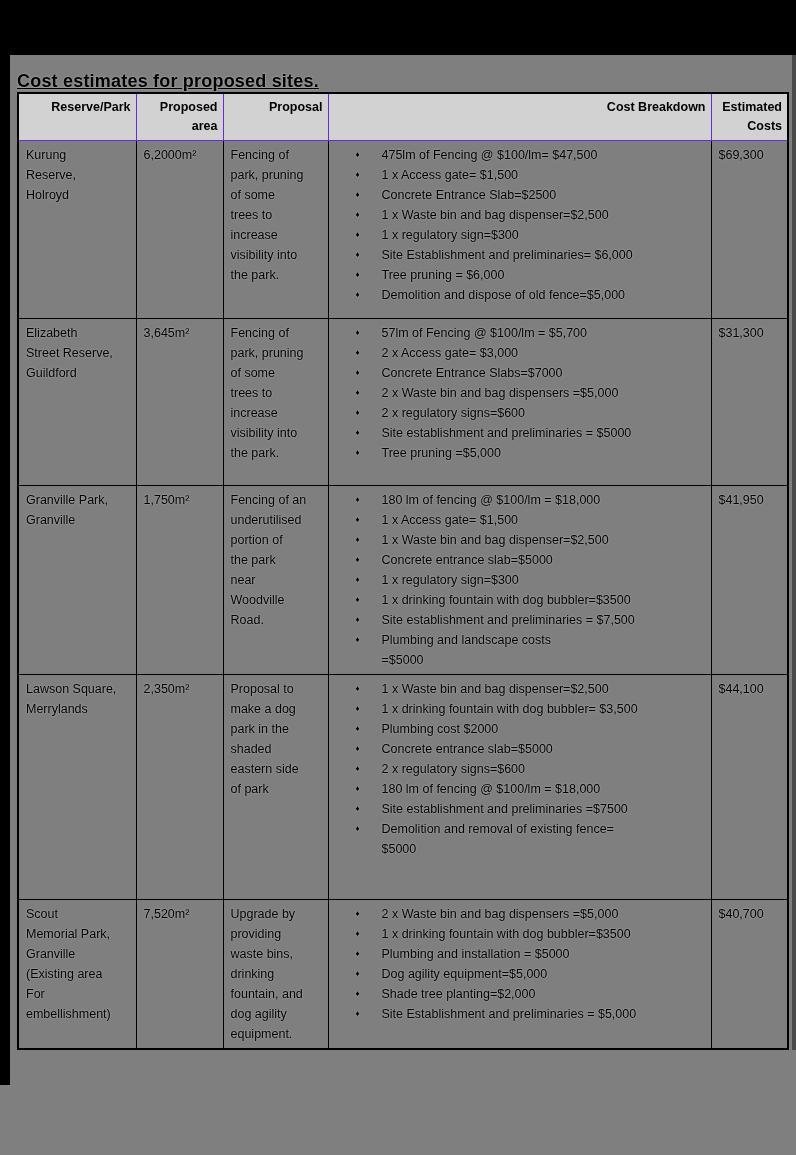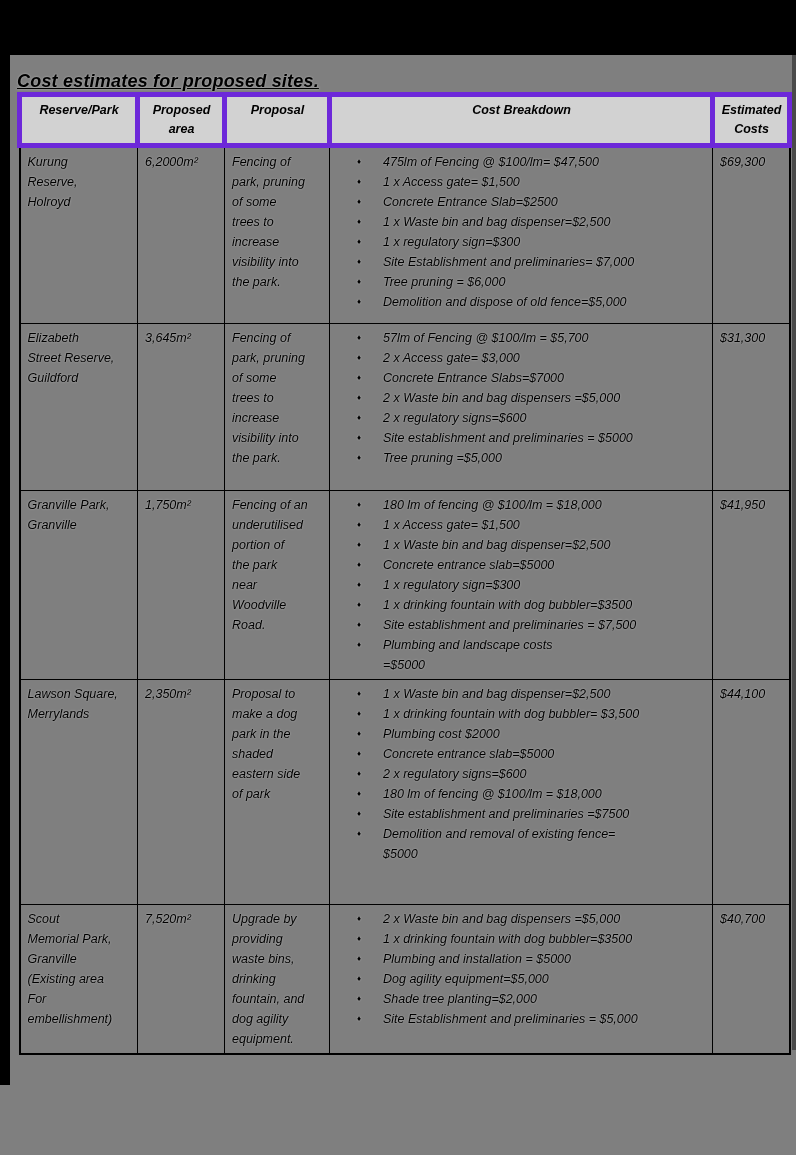--- a/index.html
+++ b/index.html
@@ -13,38 +13,38 @@
     background:#7f7f7f;
   }
   .left-band {
     position:absolute; left:0; top:55px; width:10px; height:1030px;
     background:#000;
   }
   .right-band {
     position:absolute; right:0; top:55px; width:4px; height:995px;
     background:#4a4a4a;
   }
-  .content { position:absolute; left:10px; top:55px; width:626px; padding:16px 0 0 6px; box-sizing:border-box;font-style:italic; }
+  .content { position:absolute; left:10px; top:55px; width:626px; padding:16px 0 0 6px; box-sizing:border-box; }
   .title {
     font-size:18px; font-weight:bold; text-decoration:underline;
     margin:0 0 0 1px; letter-spacing:.2px;
     text-shadow:0 0 2px rgba(255,255,255,.5);
   }
   .subtitle {
     font-size:12.5px; margin:17px 0 8px 1px; text-decoration:underline;
     text-shadow:0 0 2px rgba(255,255,255,.45);
   }
   table.cost {
     border-collapse:collapse; table-layout:fixed;
     width:770px; margin-left:1px;
     border:2px solid #000;
   }
   table.cost th {
-    background:#d2d2d2; border:5px solid #6d28d9;
-    font-size:12.5px; font-weight:bold; text-align:center; vertical-align:top;
+    background:#d2d2d2; border:1px solid #6d28d9;
+    font-size:12.5px; font-weight:bold; text-align:right; vertical-align:top;
     padding:4px 5px 4px 6px; line-height:19px; white-space:pre-line;
   }
   table.cost td {
     border:1px solid #000; vertical-align:top;
     padding:4px 5px 4px 7px; font-size:12.5px; line-height:20px;
     text-shadow:0 0 2px rgba(255,255,255,.45);
     overflow:hidden;
   }
   .pre { white-space:pre-line; }
   tbody tr:nth-child(1) { height:178px; }
@@ -117,21 +117,21 @@
                 <li>
                   <span class="bullet">♦</span>
                   <span class="itext">1 x Waste bin and bag dispenser=$2,500</span>
                 </li>
                 <li>
                   <span class="bullet">♦</span>
                   <span class="itext">1 x regulatory sign=$300</span>
                 </li>
                 <li>
                   <span class="bullet">♦</span>
-                  <span class="itext">Site Establishment and preliminaries= $7,000</span>
+                  <span class="itext">Site Establishment and preliminaries= $6,000</span>
                 </li>
                 <li>
                   <span class="bullet">♦</span>
                   <span class="itext">Tree pruning = $6,000</span>
                 </li>
                 <li>
                   <span class="bullet">♦</span>
                   <span class="itext">Demolition and dispose of old fence=$5,000</span>
                 </li>
               </ul>

